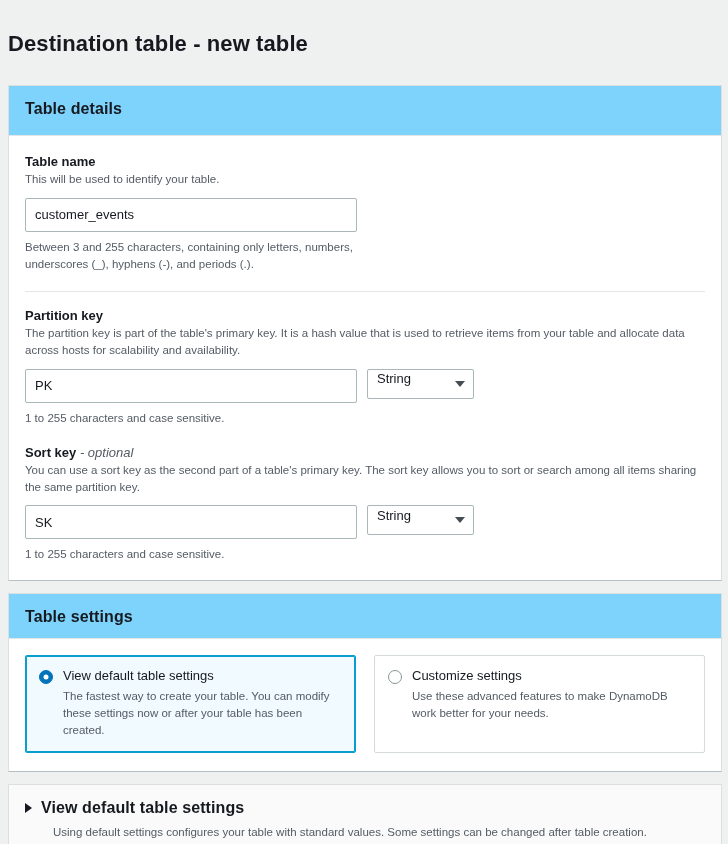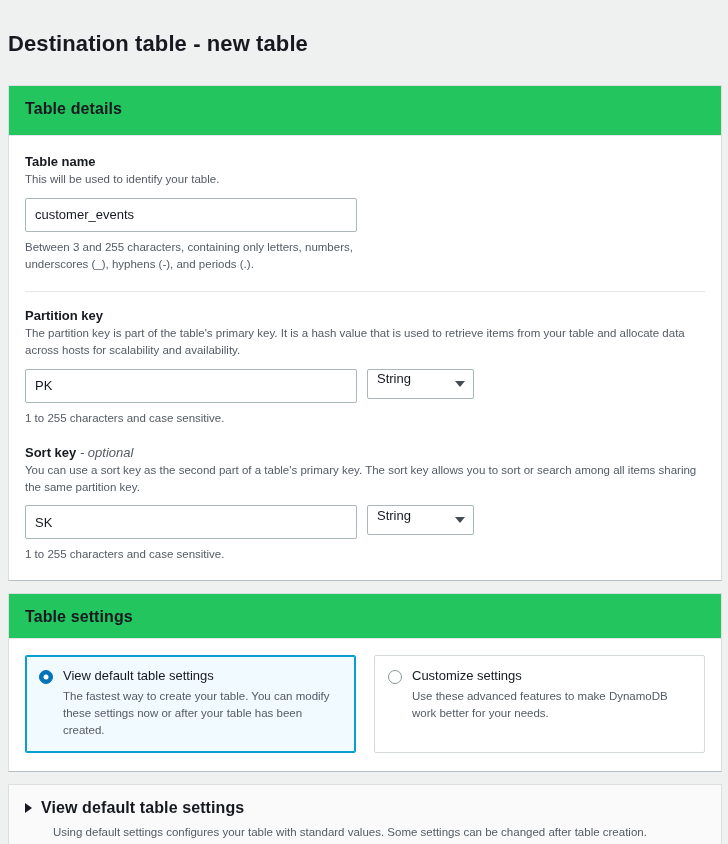--- a/index.html
+++ b/index.html
@@ -16,21 +16,21 @@
   .page-title {
     font-size: 22px;
     font-weight: 700;
     color: #16191f;
     padding: 16px 0 14px 8px;
     letter-spacing: 0.1px;
   }
 
   .card {
     margin: 0 6px 12px 8px;
-    background: #22c55e;
+    background: #7dd3fc;
     border: 1px solid #dcdfe2;
     border-bottom-color: #b5bfc4;
     border-radius: 1px;
   }
 
   .card-header {
     padding: 14px 16px 12px 16px;
     border-bottom: 1px solid #e4e6e7;
   }
   .card-header.plain { border-bottom: 1px solid #e4e6e7; }

